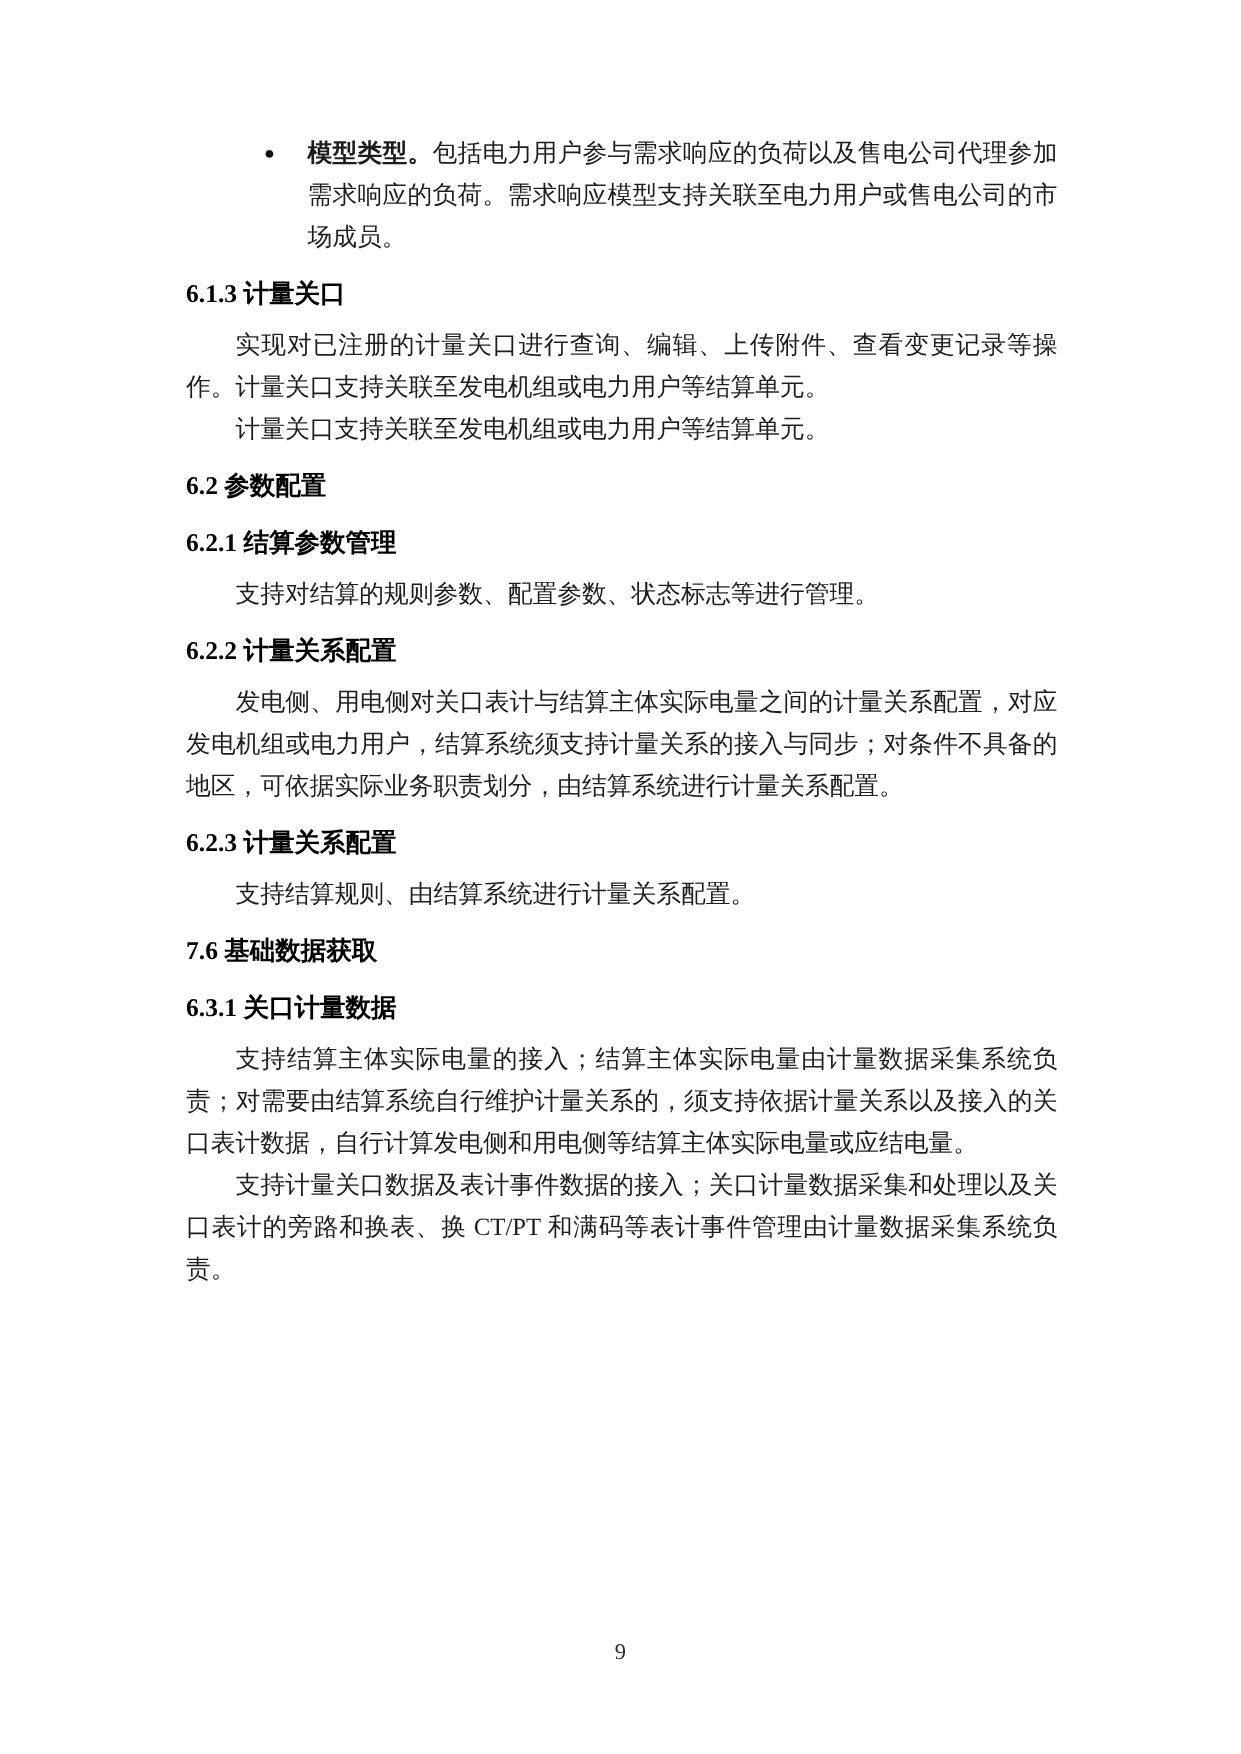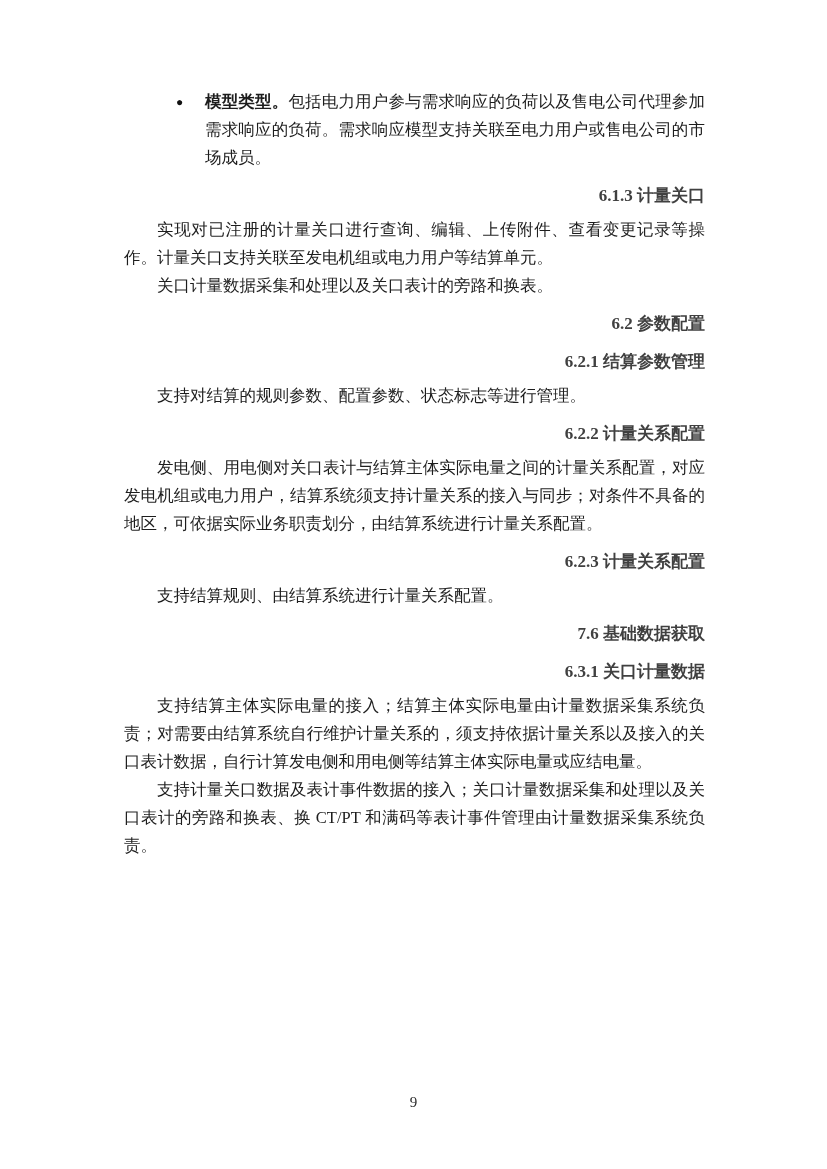--- a/index.html
+++ b/index.html
@@ -25,22 +25,22 @@
     margin: 0;
     text-align: justify;
     text-justify: inter-ideograph;
     text-indent: 2em;
   }
   .doc-heading {
     margin: 10px 0 6px 0;
     font-size: 17px;
     font-weight: bold;
     line-height: 28px;
-    text-align: right;
-    color: #404040;
+    text-align: left;
+    color: #000000;
   }
   .bullet-list {
     list-style: none;
     margin: 0 0 8px 0;
     padding: 0;
   }
   .bullet-item {
     display: flex;
     align-items: flex-start;
     padding-left: 52px;
@@ -77,21 +77,21 @@
 
   <ul class="bullet-list">
     <li class="bullet-item">
       <span class="bullet-marker">●</span>
       <span class="bullet-text"><span class="bullet-lead">模型类型。</span><span>包括电力用户参与需求响应的负荷以及售电公司代理参加需求响应的负荷。需求响应模型支持关联至电力用户或售电公司的市场成员。</span></span>
     </li>
   </ul>
 
   <h3 class="doc-heading">6.1.3 计量关口</h3>
   <p class="body-text">实现对已注册的计量关口进行查询、编辑、上传附件、查看变更记录等操作。计量关口支持关联至发电机组或电力用户等结算单元。</p>
-  <p class="body-text">关口计量数据采集和处理以及关口表计的旁路和换表。</p>
+  <p class="body-text">计量关口支持关联至发电机组或电力用户等结算单元。</p>
 
   <h2 class="doc-heading">6.2 参数配置</h2>
 
   <h3 class="doc-heading">6.2.1 结算参数管理</h3>
   <p class="body-text">支持对结算的规则参数、配置参数、状态标志等进行管理。</p>
 
   <h3 class="doc-heading">6.2.2 计量关系配置</h3>
   <p class="body-text">发电侧、用电侧对关口表计与结算主体实际电量之间的计量关系配置，对应发电机组或电力用户，结算系统须支持计量关系的接入与同步；对条件不具备的地区，可依据实际业务职责划分，由结算系统进行计量关系配置。</p>
 
   <h3 class="doc-heading">6.2.3 计量关系配置</h3>

